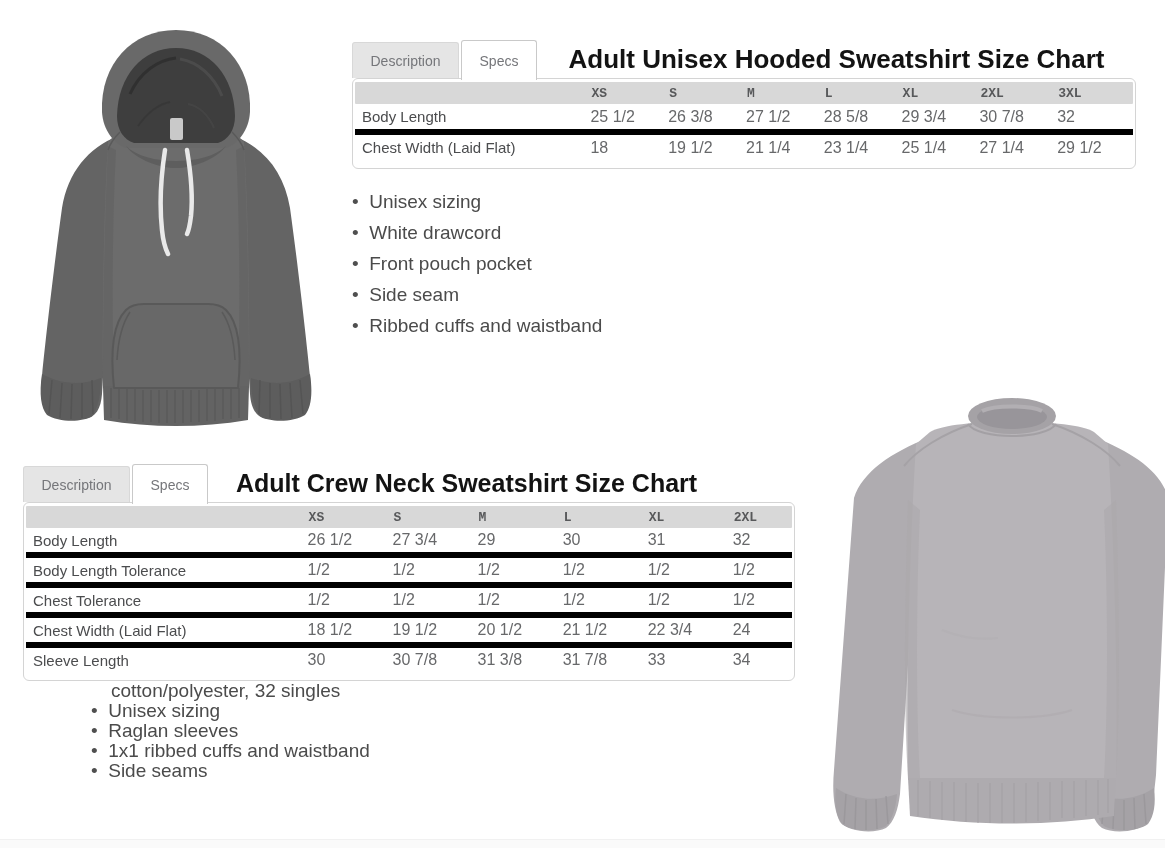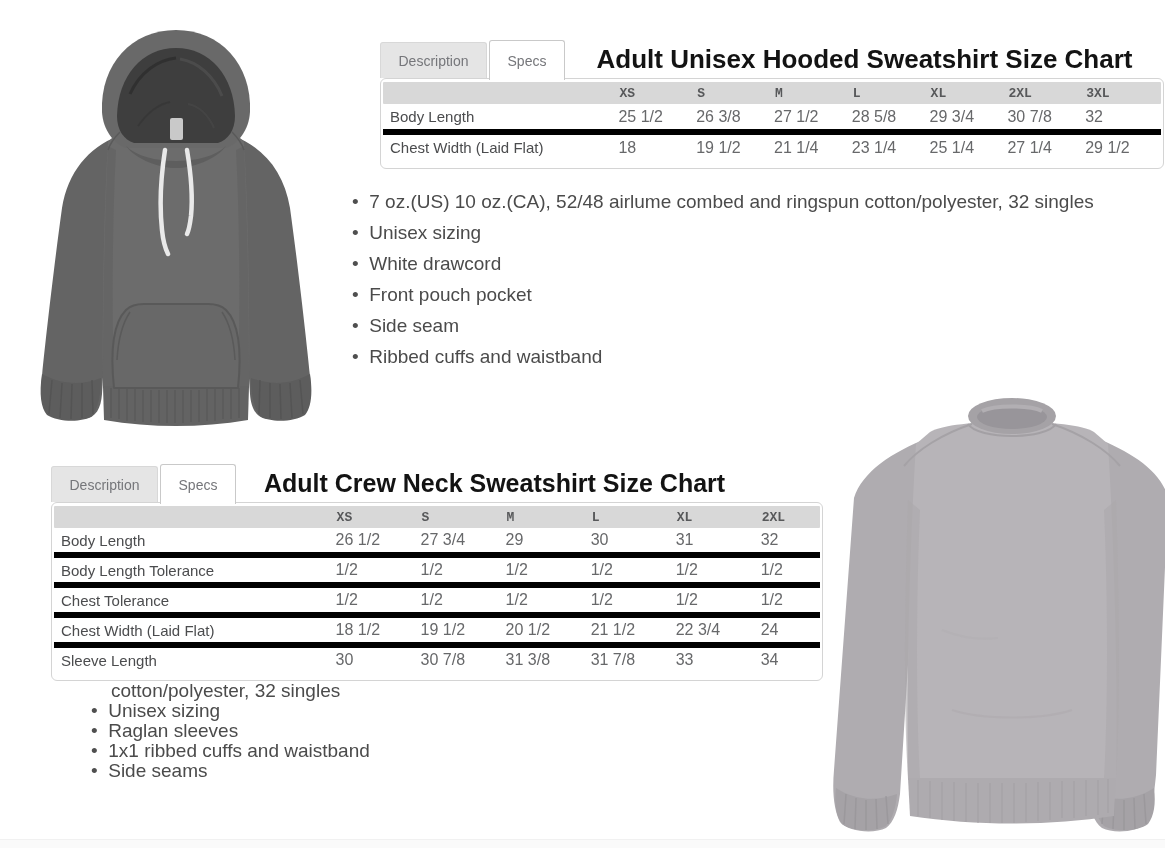--- a/index.html
+++ b/index.html
@@ -10,21 +10,21 @@
   }
   .canvas{position:absolute;inset:0;}
 
   
   .figure{position:absolute;margin:0;padding:0;}
   .hoodie-figure{left:18px;top:16px;width:312px;height:436px;}
   .crew-figure{left:812px;top:380px;width:353px;height:466px;}
   .figure svg{display:block;width:100%;height:100%;}
 
   
-  .panel{position:absolute;margin-left:28px;}
+  .panel{position:absolute;}
   .hoodie-panel{left:352px;top:40px;width:784px;}
   .crew-panel{left:23px;top:464px;width:772px;}
 
   .tabs{display:flex;align-items:flex-end;height:38px;position:relative;z-index:2;}
   .tab{box-sizing:border-box;display:flex;align-items:center;justify-content:center;
        font-size:14px;color:#75767a;cursor:pointer;}
   .tab-description{width:107px;height:36px;background:#e5e5e5;
        border:1px solid #d8d8d8;border-bottom:none;border-radius:3px 3px 0 0;}
   .tab-specs{width:76px;height:40px;margin-bottom:-2px;margin-left:2px;background:#ffffff;
        border:1px solid #c9c9c9;border-bottom:none;border-radius:3px 3px 0 0;}
@@ -161,21 +161,20 @@
 
             <div class="td">29 1/2</div>
 
         </div>
 
     </div>
   </section>
 
   <ul class="features hoodie-features">
 
-      <li>7 oz.(US) 10 oz.(CA), 52/48 airlume combed and ringspun cotton/polyester, 32 singles</li>
 
       <li>Unisex sizing</li>
 
       <li>White drawcord</li>
 
       <li>Front pouch pocket</li>
 
       <li>Side seam</li>
 
       <li>Ribbed cuffs and waistband</li>

